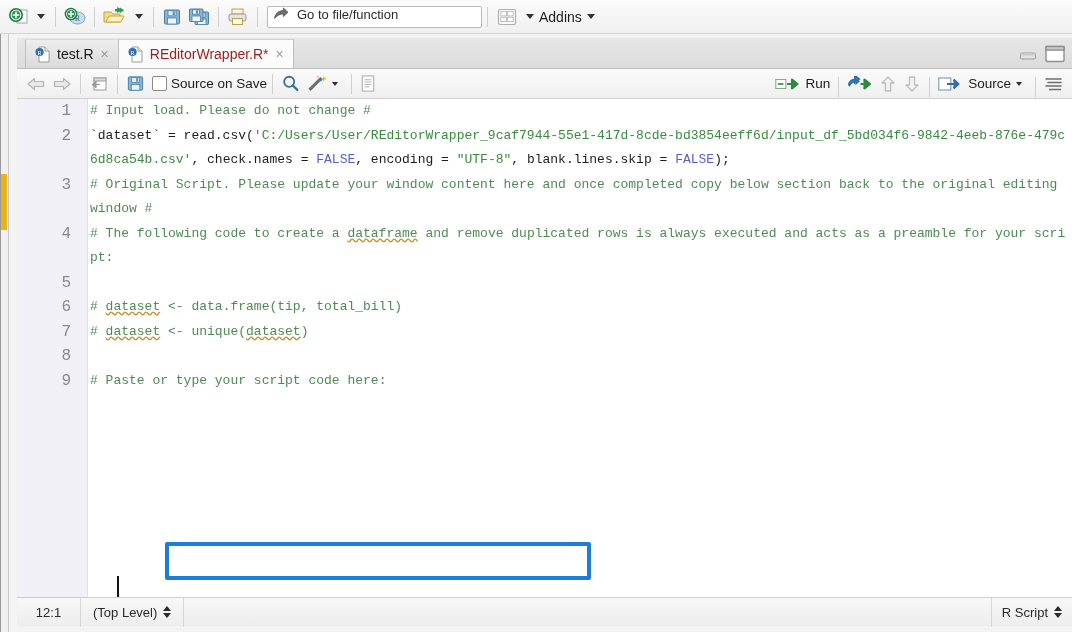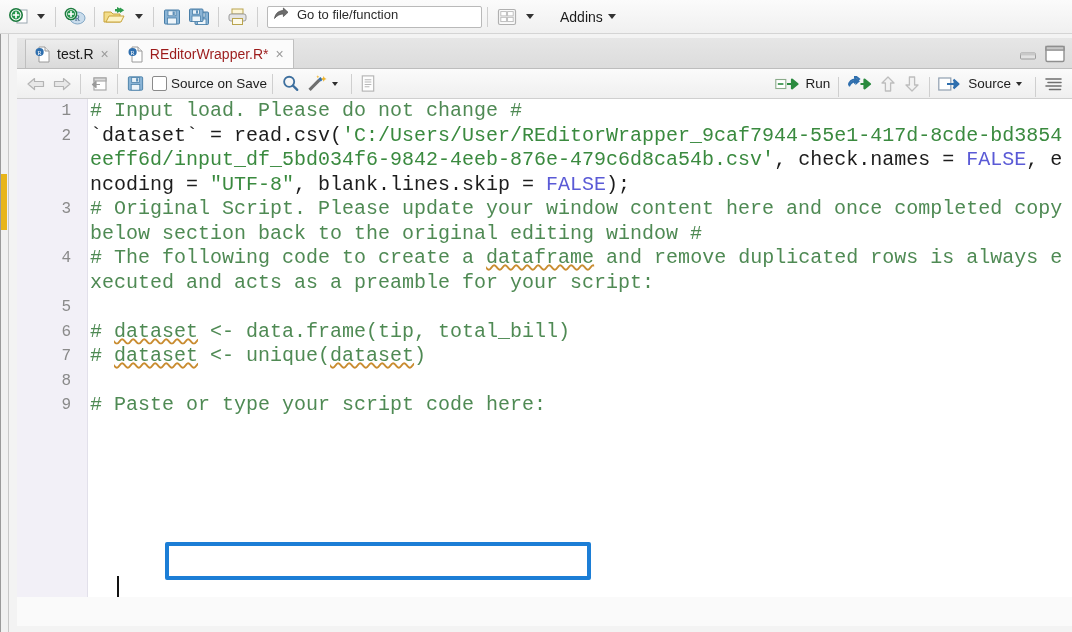--- a/index.html
+++ b/index.html
@@ -68,21 +68,21 @@
     box-sizing: border-box;
   }
   .gotofile .gf-label {
     font-size: 13px;
     color: #2b2b2b;
     margin-left: 8px;
   }
   .addins-label {
     font-size: 14px;
     color: #1c1c1c;
-    margin-left: 21px;
+    margin-left: 0;
   }
 
   
   .source-pane {
     position: absolute;
     left: 17px; top: 38px;
     width: 1055px; height: 588px;
     background: #fafafa;
   }
 
@@ -203,21 +203,21 @@
     font-family: "Liberation Mono", monospace;
     font-size: 16px;
     line-height: 24.5px;
     color: #8a8a8a;
     user-select: none;
   }
   .src {
     flex: 1 1 auto;
     padding-left: 11px;
     font-family: "Liberation Mono", monospace;
-    font-size: 20px;
+    font-size: 13px;
     line-height: 24.5px;
     color: #1d1d1d;
     white-space: pre-wrap;
     word-break: break-all;
   }
   .cmt { color: #4f8a54; }
   .str { color: #3a8a3f; }
   .kw  { color: #5a5ad6; }
   .spell {
     text-decoration: underline wavy #c98c30;
@@ -614,15 +614,32 @@
           </div>
           <div class="code-line">
             <div class="ln">9</div>
             <div class="src"><span class="cmt"># Paste or type your script code here:</span></div>
           </div>
         </div>
       <div class="hl-box" style="border-color: rgb(28, 126, 214);"></div>
       <div class="cursor-caret"></div>
     </div>
 
+    <div class="statusbar">
+      <div class="sb-cell first">12:1</div>
+      <div class="sb-cell">
+        <span>(Top Level)</span>
+        <span class="updown">
+            <i class="u"></i>
+            <i class="d"></i>
+          </span>
+      </div>
+      <div class="sb-right">
+        <span>R Script</span>
+        <span class="updown">
+            <i class="u"></i>
+            <i class="d"></i>
+          </span>
+      </div>
+    </div>
 
   </div>
 </div>
 
 </body></html>

